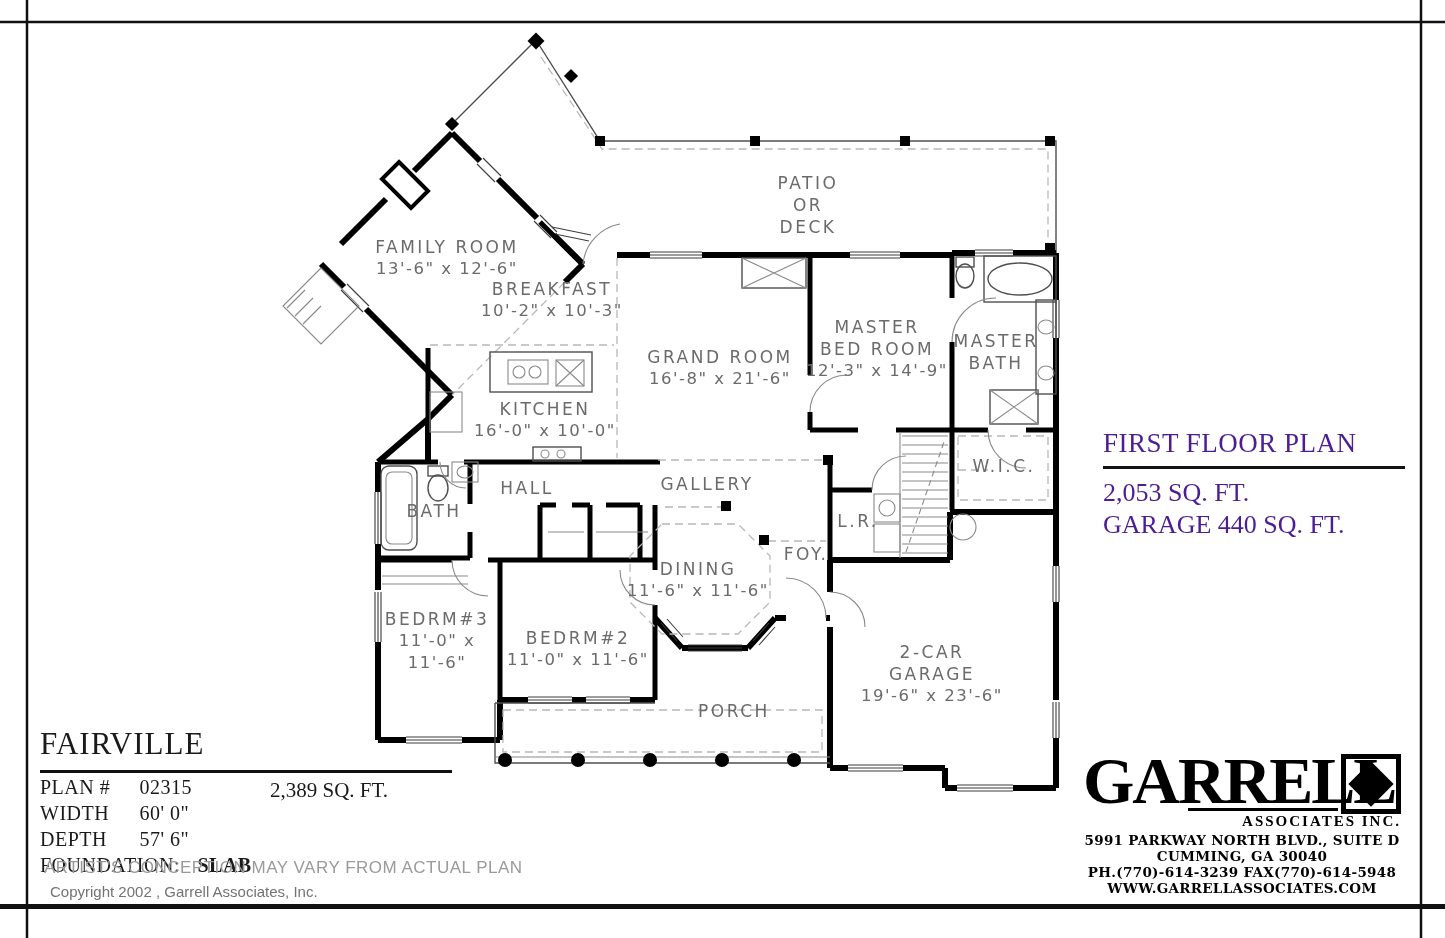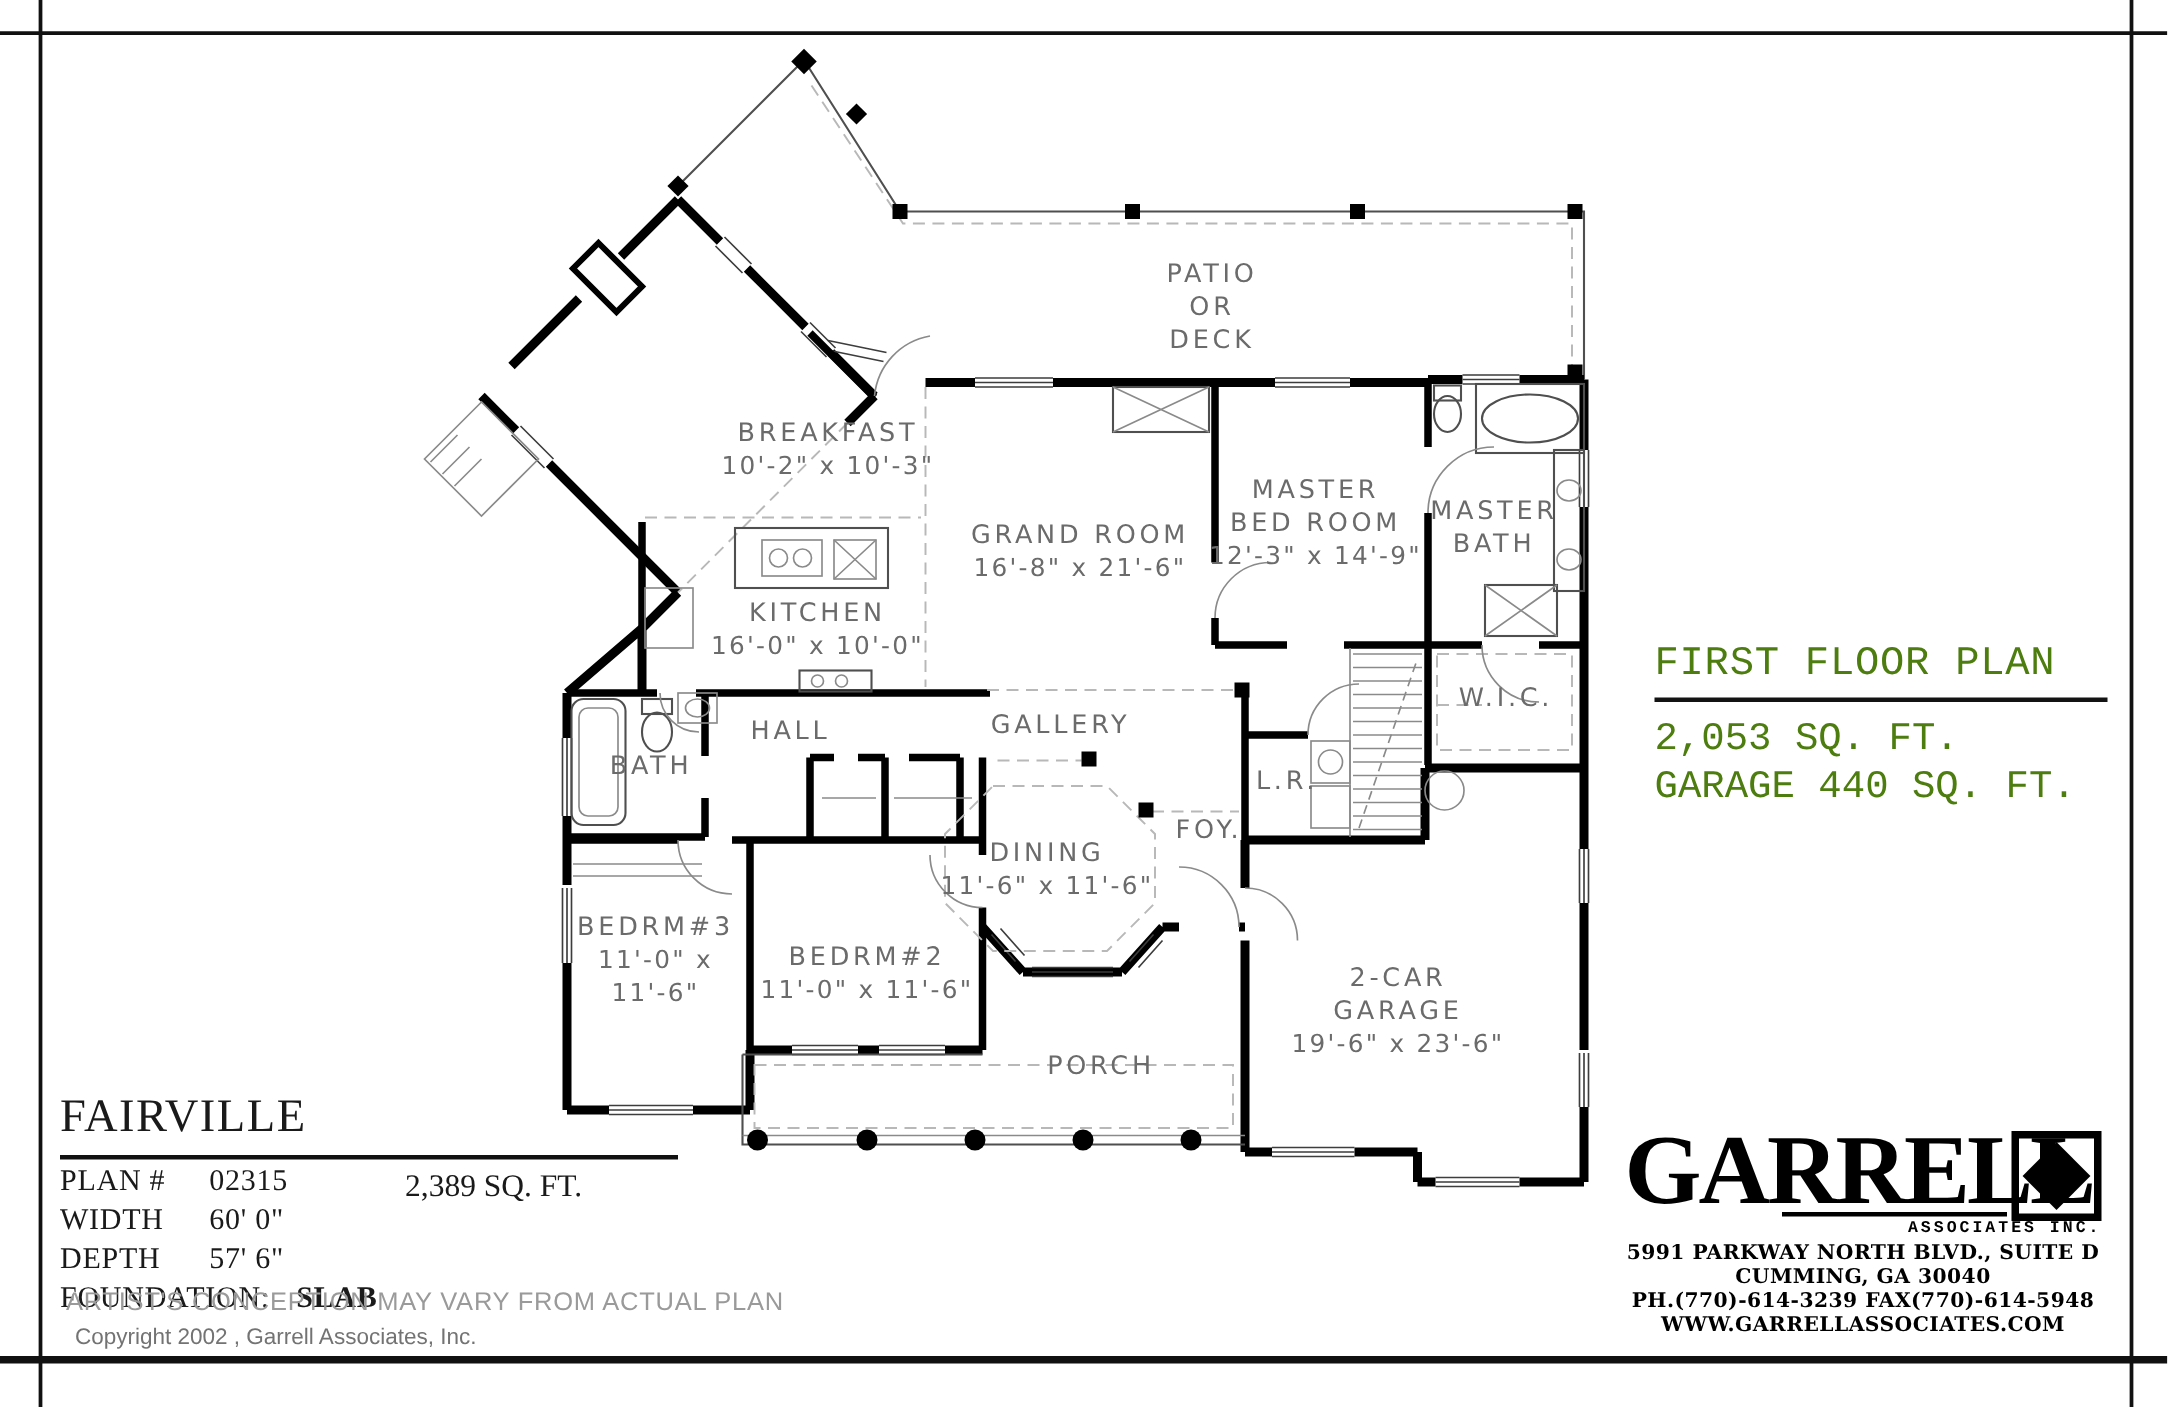--- a/index.html
+++ b/index.html
@@ -19,22 +19,22 @@
   .fixw{fill:#fff;stroke:#000;stroke-width:4;}
 
   
   .rlabel{position:absolute;transform:translate(-50%,-50%);text-align:center;color:#6b6b6b;
           font-family:"DejaVu Sans",sans-serif;letter-spacing:2.5px;line-height:1.3;}
   .rlabel .nm,.rlabel .dm{display:block;white-space:pre-line;}
   .rlabel .nm{font-size:17px;}
   .rlabel .dm{font-size:16.5px;letter-spacing:1.5px;}
 
   
-  #plan-title{position:absolute;left:1103px;top:428px;width:302px;color:#4d7c0f;
-              font-family:Liberation Mono, monospace;}
+  #plan-title{position:absolute;left:1103px;top:428px;width:302px;color:#4c1d95;
+              font-family:Liberation Serif, serif;}
   #plan-title .t1{font-size:27px;letter-spacing:.5px;border-bottom:3px solid #131313;padding-bottom:7px;}
   #plan-title .t2{font-size:26px;margin-top:9px;}
   #plan-title .t3{font-size:26px;margin-top:2px;}
 
   
   #title-block{position:absolute;left:40px;top:726px;color:#1a1a1a;font-family:"Liberation Serif",serif;}
   #title-block .pname{font-size:31px;letter-spacing:1px;width:412px;border-bottom:3px solid #111;
                       padding-bottom:8px;}
   #title-block .row{font-size:20px;margin-top:3px;letter-spacing:.5px;}
   #title-block .row .lbl{display:inline-block;min-width:82px;}
@@ -45,21 +45,21 @@
   #copyright{position:absolute;left:50px;top:883px;color:#737373;font-size:15px;
              font-family:"Liberation Sans",sans-serif;}
 
   
   #logo-block{position:absolute;left:1083px;top:748px;width:318px;font-family:"Liberation Serif",serif;color:#000;}
   #logo-name{font-size:66px;font-weight:bold;letter-spacing:-2px;line-height:1;display:inline-block;}
   #logo-mark{position:absolute;right:0;top:6px;width:50px;height:50px;border:5px solid #000;}
   #logo-mark .dia{position:absolute;left:50%;top:50%;width:32px;height:32px;background:#000;
                   transform:translate(-50%,-50%) rotate(45deg);}
   #logo-underline{height:3px;background:#000;width:150px;margin-left:105px;margin-top:-6px;}
-  #logo-sub{text-align:right;font-weight:bold;font-size:11px;letter-spacing:2px;margin-top:2px;font-family:Liberation Mono, monospace;}
+  #logo-sub{text-align:right;font-weight:bold;font-size:15px;letter-spacing:2px;margin-top:2px;}
   .addr{font-family:"DejaVu Serif",serif;font-weight:bold;text-align:center;font-size:13.5px;
         letter-spacing:.3px;line-height:1.18;}
   .addr.first{margin-top:3px;}
 </style>
 </head>
 <body>
 
 <div id="sheet">
 
   <svg id="plan-svg" viewBox="0 0 1445 938">
@@ -230,20 +230,24 @@
       <path class="tn2" d="M583,264 A45,45 0 0 1 620,224"></path>
       <path class="tn2" d="M872,490 A34,34 0 0 1 906,456"></path>
     </g>
   </svg>
 
   <div class="rlabel" style="left:808px;top:205px">
     <span class="nm">PATIO
 OR
 DECK</span>
       <span class="dm"></span>
+  </div>
+  <div class="rlabel" style="left:447px;top:258px">
+    <span class="nm">FAMILY ROOM</span>
+      <span class="dm">13'-6" x 12'-6"</span>
   </div>
   <div class="rlabel" style="left:552px;top:300px">
     <span class="nm">BREAKFAST</span>
       <span class="dm">10'-2" x 10'-3"</span>
   </div>
   <div class="rlabel" style="left:720px;top:368px">
     <span class="nm">GRAND ROOM</span>
       <span class="dm">16'-8" x 21'-6"</span>
   </div>
   <div class="rlabel" style="left:877px;top:349px">

